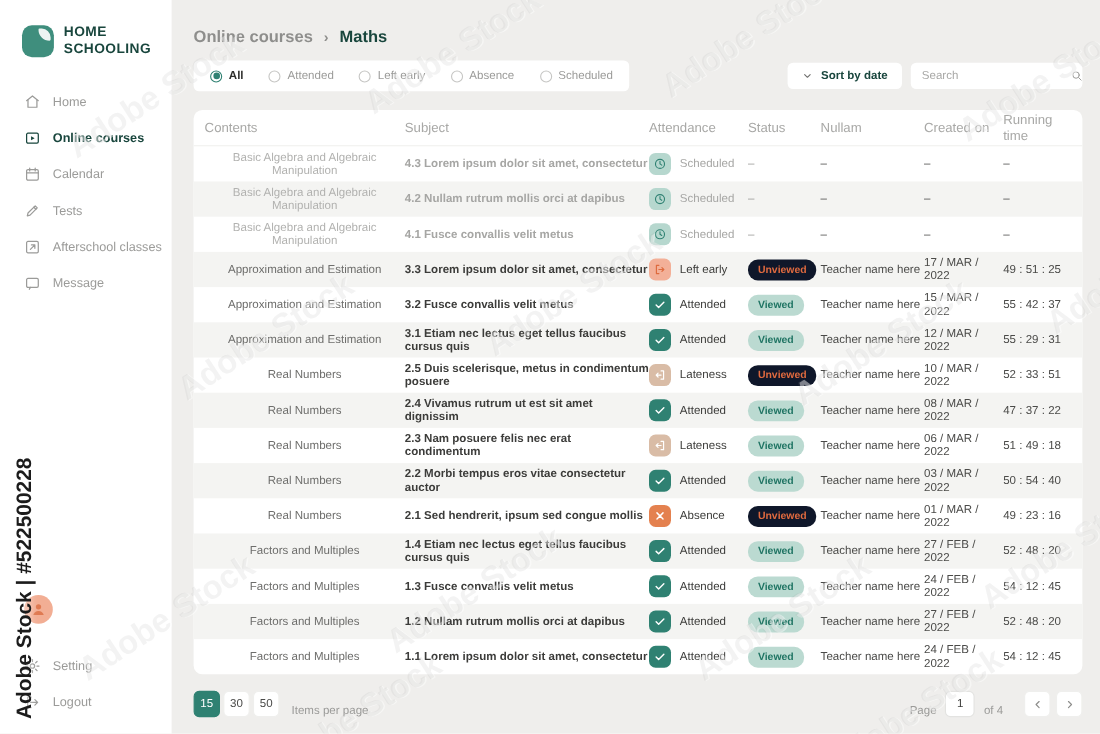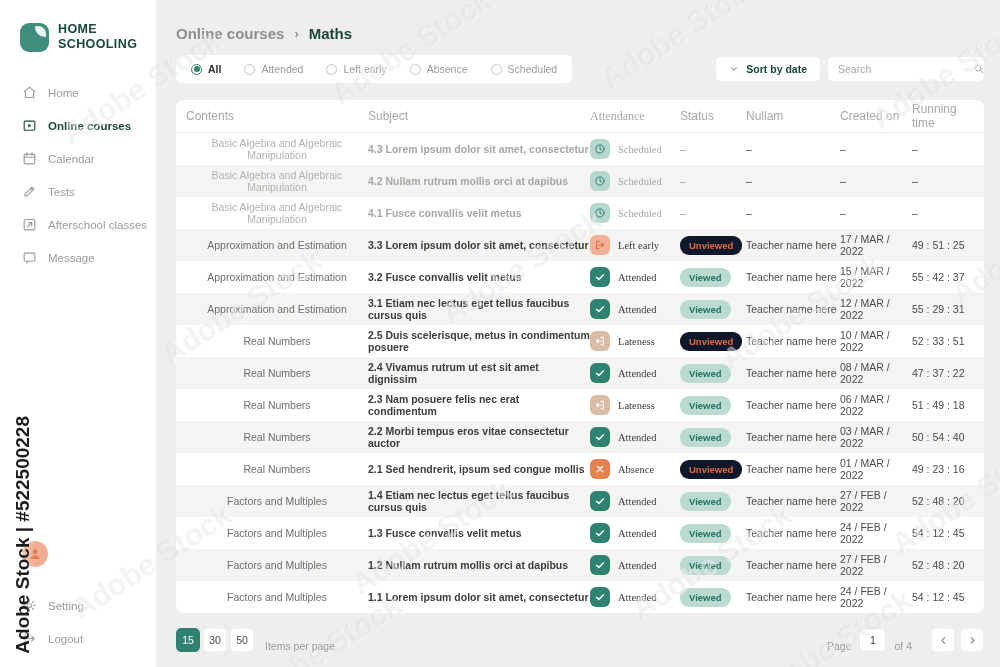--- a/index.html
+++ b/index.html
@@ -40,21 +40,21 @@
   .sort-btn svg { width:10px; height:10px; color:#6E6E6C; }
   .search-box { background:#fff; border-radius:5px; height:24px; width:156px; display:flex; align-items:center; padding:0 10px; }
   .search-box input { border:0; outline:0; flex:1; font-size:10.5px; color:#555; background:transparent; font-family:"Liberation Sans",sans-serif; }
   .search-box input::placeholder { color:#A8A8A6; }
   .search-box svg { width:12px; height:12px; color:#9B9B99; flex:0 0 auto; cursor:pointer; }
 
   
   .table-panel { background:#fff; border-radius:8px; margin:17px 16px 0 20px; overflow:hidden; }
   .thead { display:flex; align-items:center; height:33px; padding:0 10px; border-bottom:1px solid #F0F0EE; }
   .th { font-size:12px; color:#A8A8A6; }
-  .c1{width:182px;} .c2{width:222px;} .c3{width:90px;font-family:Liberation Serif, serif;} .c4{width:66px;} .c5{width:94px;} .c6{width:72px;} .c7{width:62px;}
+  .c1{width:182px;} .c2{width:222px;} .c3{width:90px;} .c4{width:66px;} .c5{width:94px;} .c6{width:72px;} .c7{width:62px;}
   .row { display:flex; align-items:center; height:32px; padding:0 10px; font-size:10.5px; cursor:pointer; }
   .tbody .row:nth-child(even) { background:#F4F4F2; }
   .cell-contents { color:#6E6E6C;text-align:center; }
   .cell-subject { font-weight:bold; color:#3C3C3A; }
   .att { display:flex; align-items:center; gap:8px; }
   .att-ico { width:20px; height:20px; border-radius:6px; display:flex; align-items:center; justify-content:center; flex:0 0 auto; }
   .att-ico svg { width:12px; height:12px; }
   .att-label { color:#3C3C3A; }
   .att-scheduled { background:#B6D7CE; color:#2F8172; }
   .att-attended  { background:#2F8172; color:#fff; }

